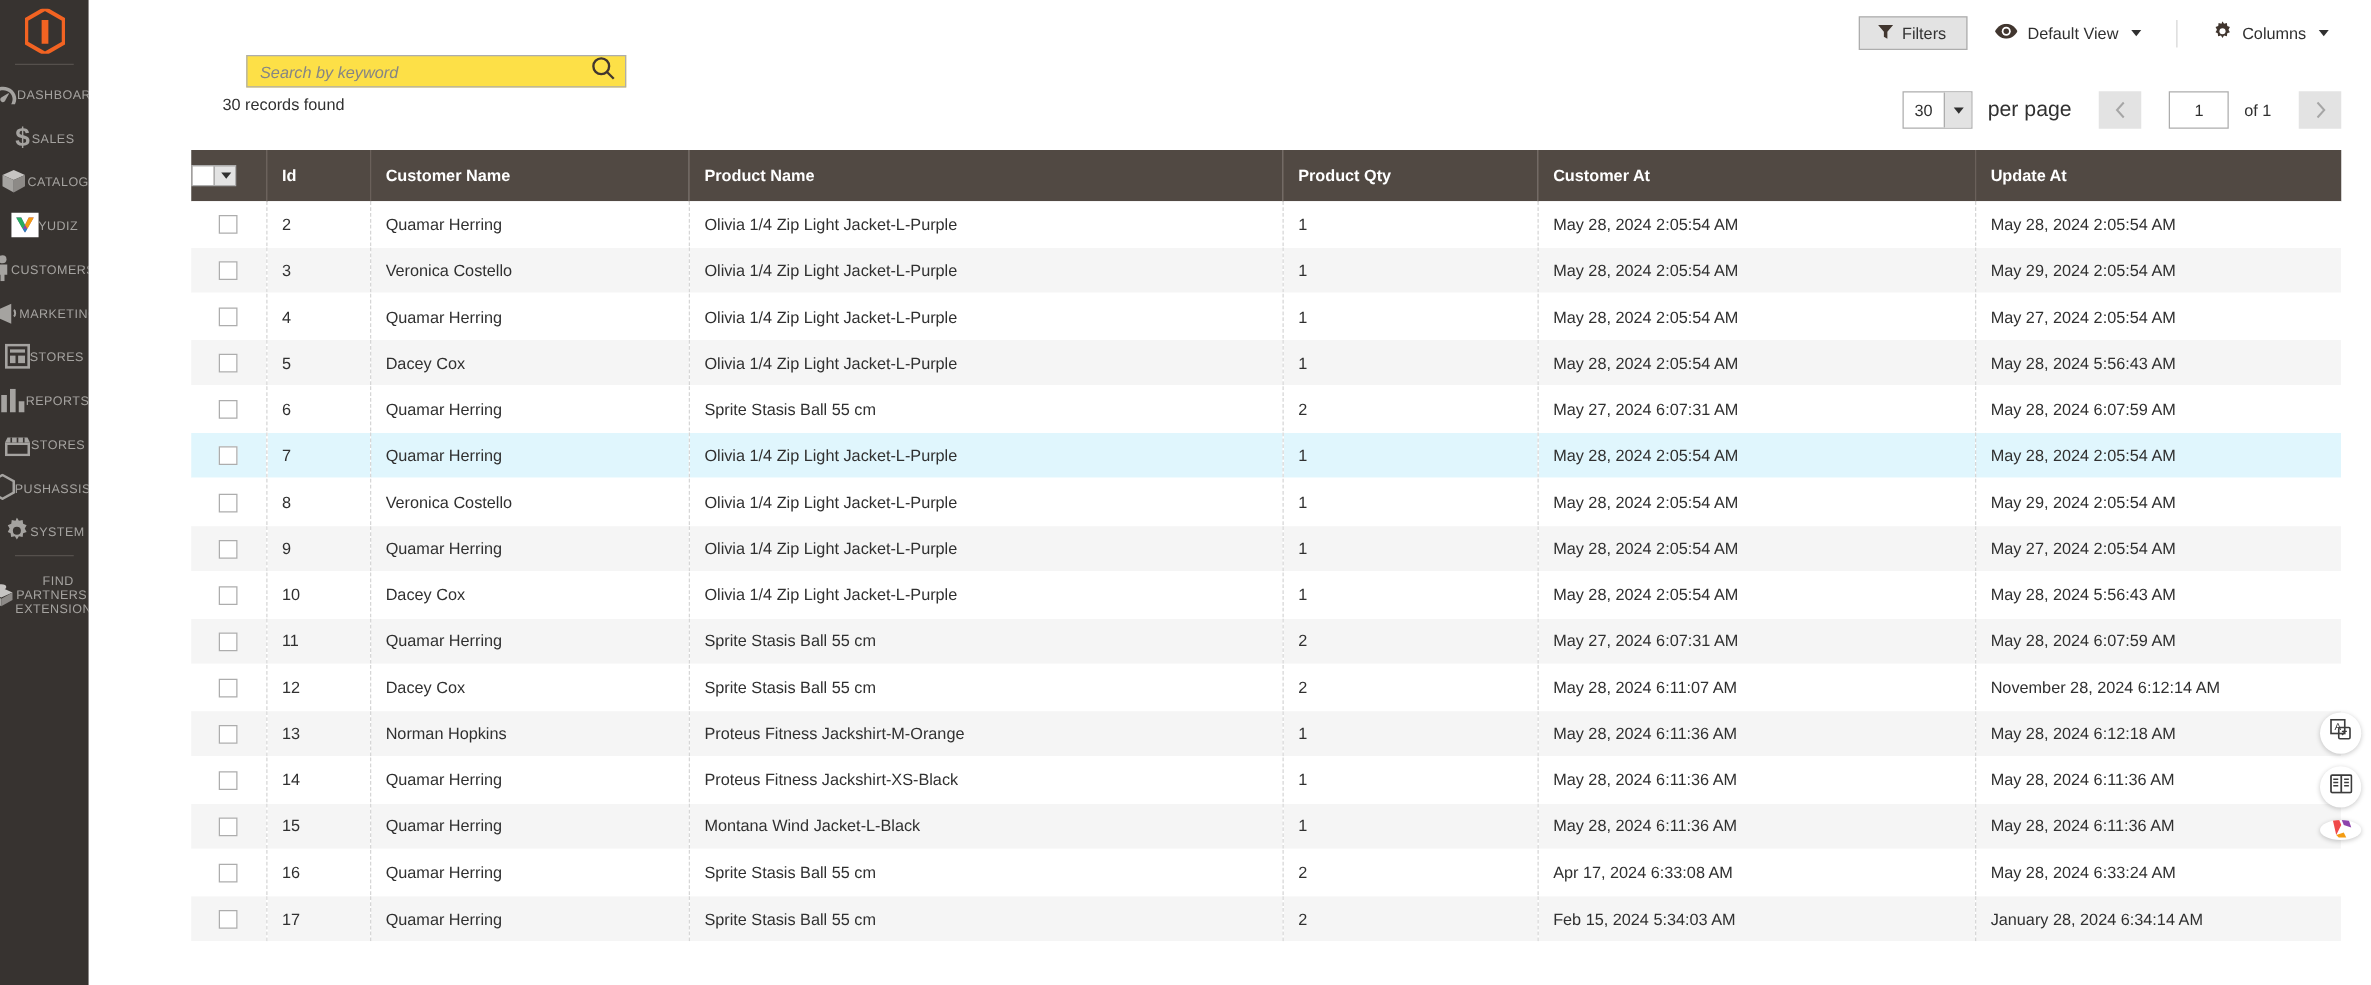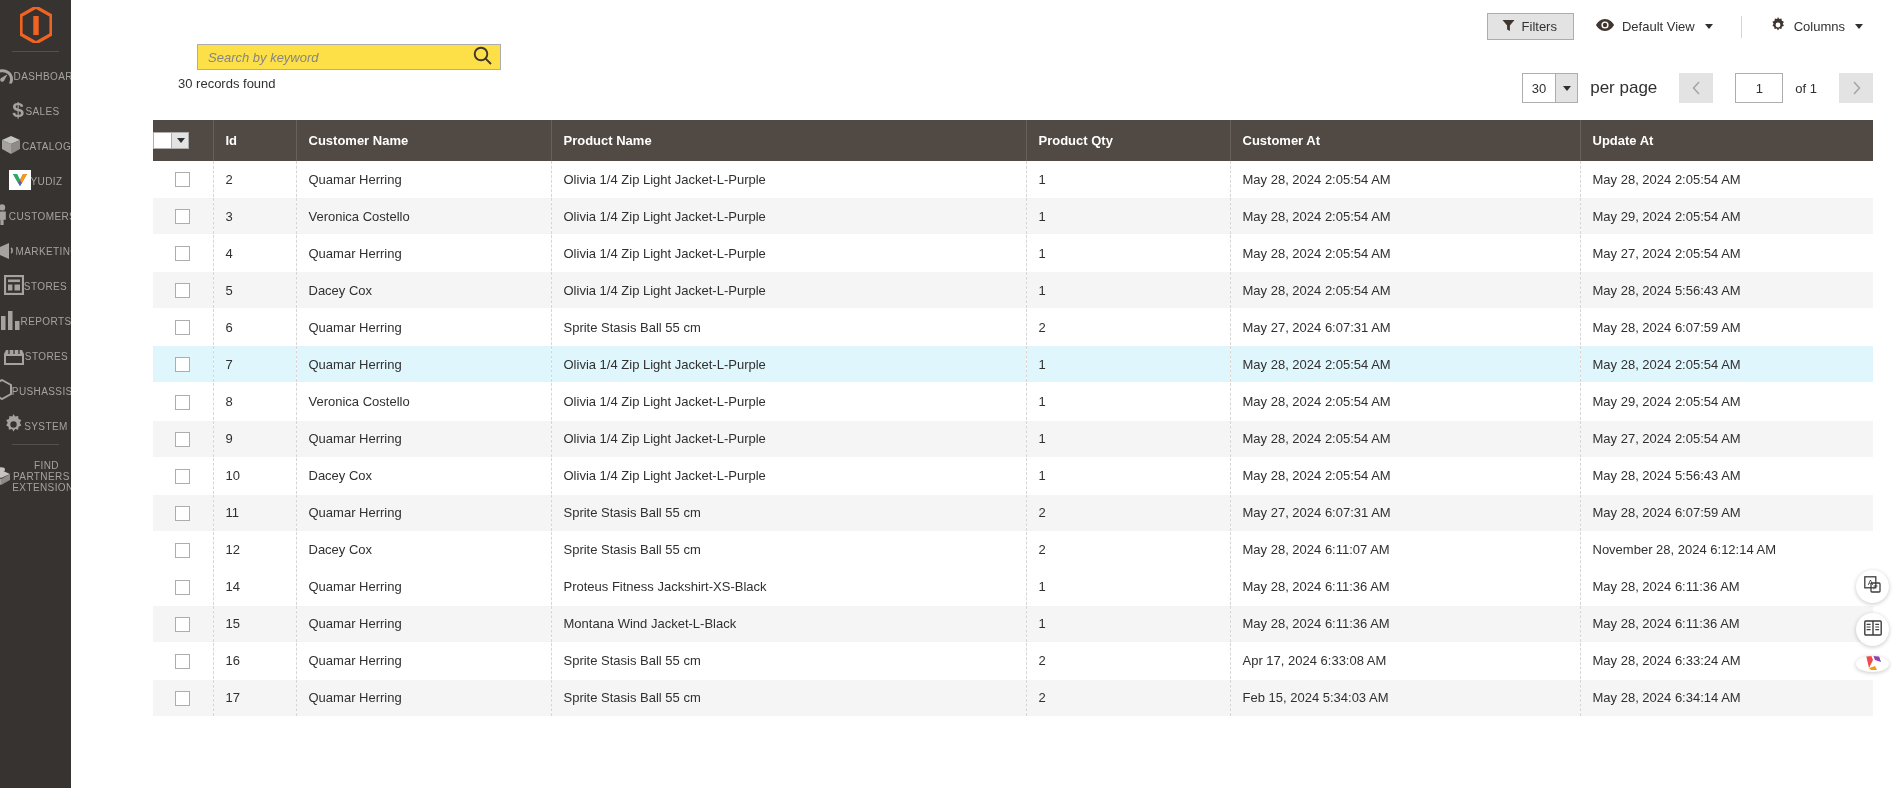--- a/index.html
+++ b/index.html
@@ -520,20 +520,29 @@
             </tr>
             <tr class="odd">
               <td class="col-cb"><span class="cb"></span></td>
               <td>12</td>
               <td>Dacey Cox</td>
               <td>Sprite Stasis Ball 55 cm</td>
               <td>2</td>
               <td>May 28, 2024 6:11:07 AM</td>
               <td>November 28, 2024 6:12:14 AM</td>
             </tr>
+            <tr class="even">
+              <td class="col-cb"><span class="cb"></span></td>
+              <td>13</td>
+              <td>Norman Hopkins</td>
+              <td>Proteus Fitness Jackshirt-M-Orange</td>
+              <td>1</td>
+              <td>May 28, 2024 6:11:36 AM</td>
+              <td>May 28, 2024 6:12:18 AM</td>
+            </tr>
             <tr class="odd">
               <td class="col-cb"><span class="cb"></span></td>
               <td>14</td>
               <td>Quamar Herring</td>
               <td>Proteus Fitness Jackshirt-XS-Black</td>
               <td>1</td>
               <td>May 28, 2024 6:11:36 AM</td>
               <td>May 28, 2024 6:11:36 AM</td>
             </tr>
             <tr class="even">
@@ -554,21 +563,21 @@
               <td>Apr 17, 2024 6:33:08 AM</td>
               <td>May 28, 2024 6:33:24 AM</td>
             </tr>
             <tr class="even">
               <td class="col-cb"><span class="cb"></span></td>
               <td>17</td>
               <td>Quamar Herring</td>
               <td>Sprite Stasis Ball 55 cm</td>
               <td>2</td>
               <td>Feb 15, 2024 5:34:03 AM</td>
-              <td>May 28, 2024 6:34:14 AM</td>
+              <td>January 28, 2024 6:34:14 AM</td>
             </tr>
           </tbody>
       </table>
     </div>
 
     <div class="float-btns">
       <div class="float-btn">
         <span>
           <svg width="18" height="18" viewBox="0 0 18 18">
               <rect x="0.8" y="0.8" width="11" height="11" fill="none" stroke="#3c3c3c" stroke-width="1.3"></rect>

